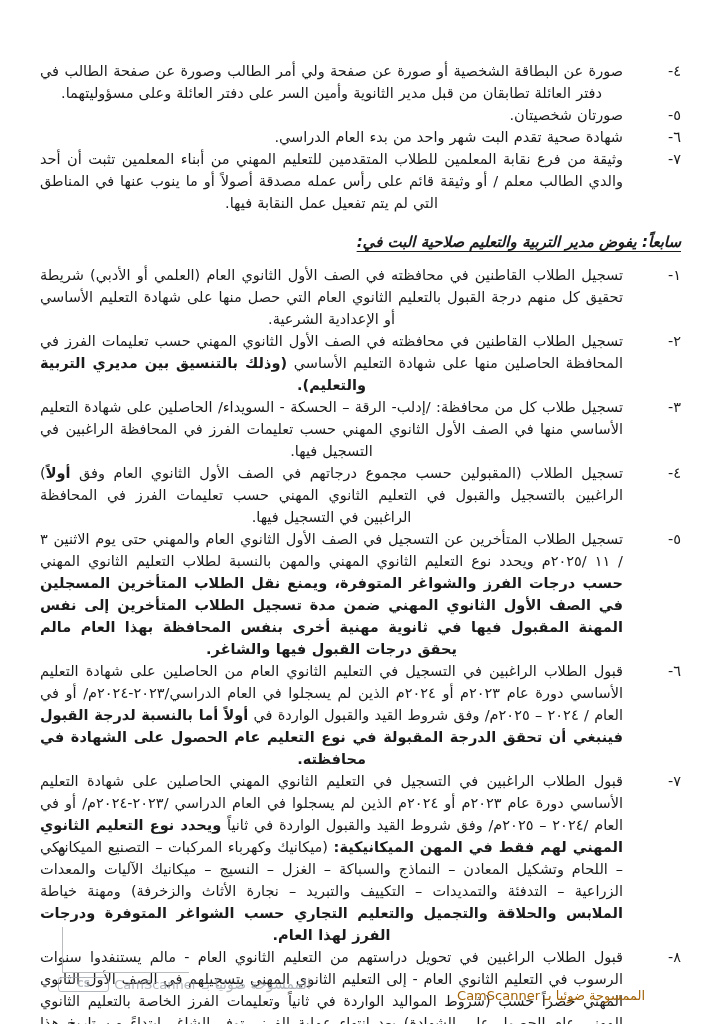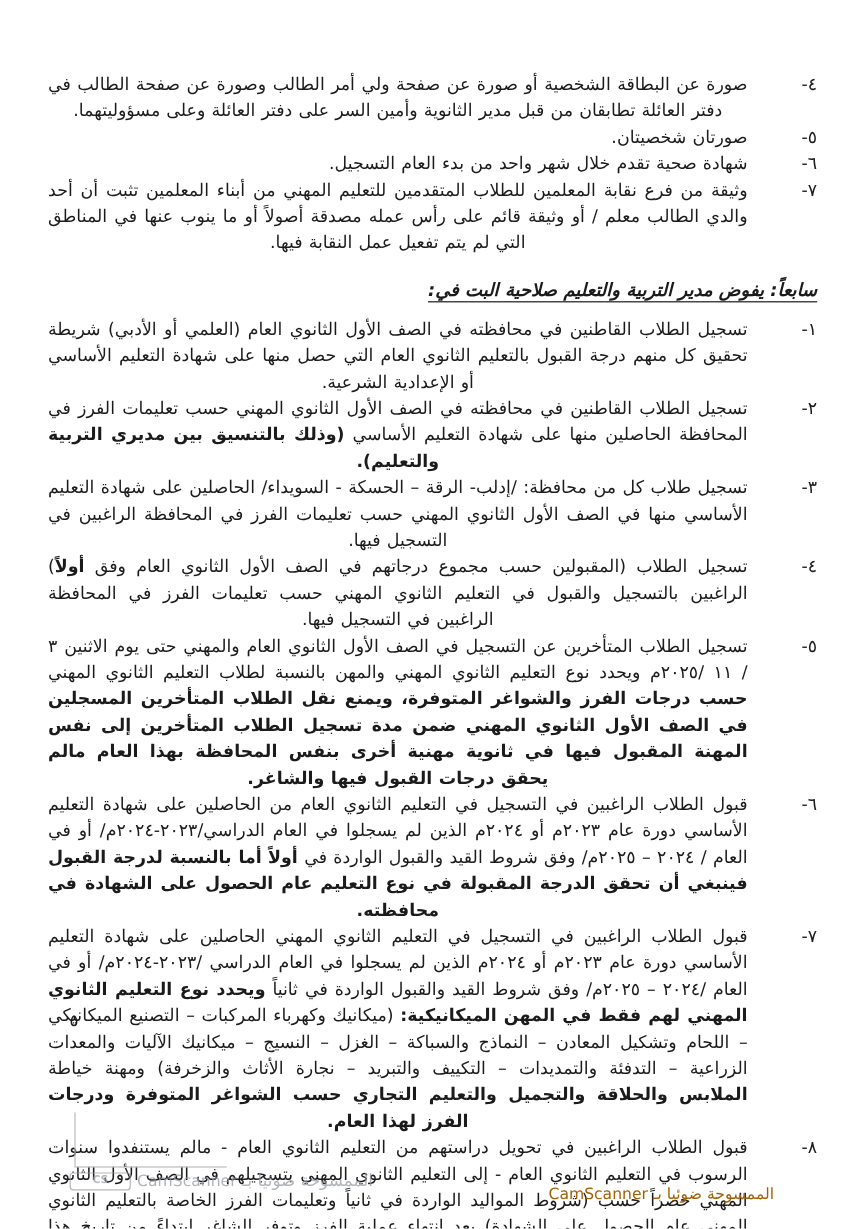--- a/index.html
+++ b/index.html
@@ -107,21 +107,21 @@
         <div class="item">
           <div class="num">٤-</div>
           <div class="txt"><span>صورة عن البطاقة الشخصية أو صورة عن صفحة ولي أمر الطالب وصورة عن صفحة الطالب في دفتر العائلة تطابقان من قبل مدير الثانوية وأمين السر على دفتر العائلة وعلى مسؤوليتهما.</span></div>
         </div>
         <div class="item">
           <div class="num">٥-</div>
           <div class="txt last-right"><span>صورتان شخصيتان.</span></div>
         </div>
         <div class="item">
           <div class="num">٦-</div>
-          <div class="txt last-right"><span>شهادة صحية تقدم خلال شهر واحد من بدء العام التسجيل.</span></div>
+          <div class="txt last-right"><span>شهادة صحية تقدم البت شهر واحد من بدء العام الدراسي.</span></div>
         </div>
         <div class="item">
           <div class="num">٧-</div>
           <div class="txt"><span>وثيقة من فرع نقابة المعلمين للطلاب المتقدمين للتعليم المهني من أبناء المعلمين تثبت أن أحد والدي الطالب معلم / أو وثيقة قائم على رأس عمله مصدقة أصولاً أو ما ينوب عنها في المناطق التي لم يتم تفعيل عمل النقابة فيها.</span></div>
         </div>
       </section>
 
     <h2 class="heading"><span class="hl">سابعاً: يفوض مدير التربية والتعليم صلاحية البت في:</span></h2>
 
     <section class="list">

